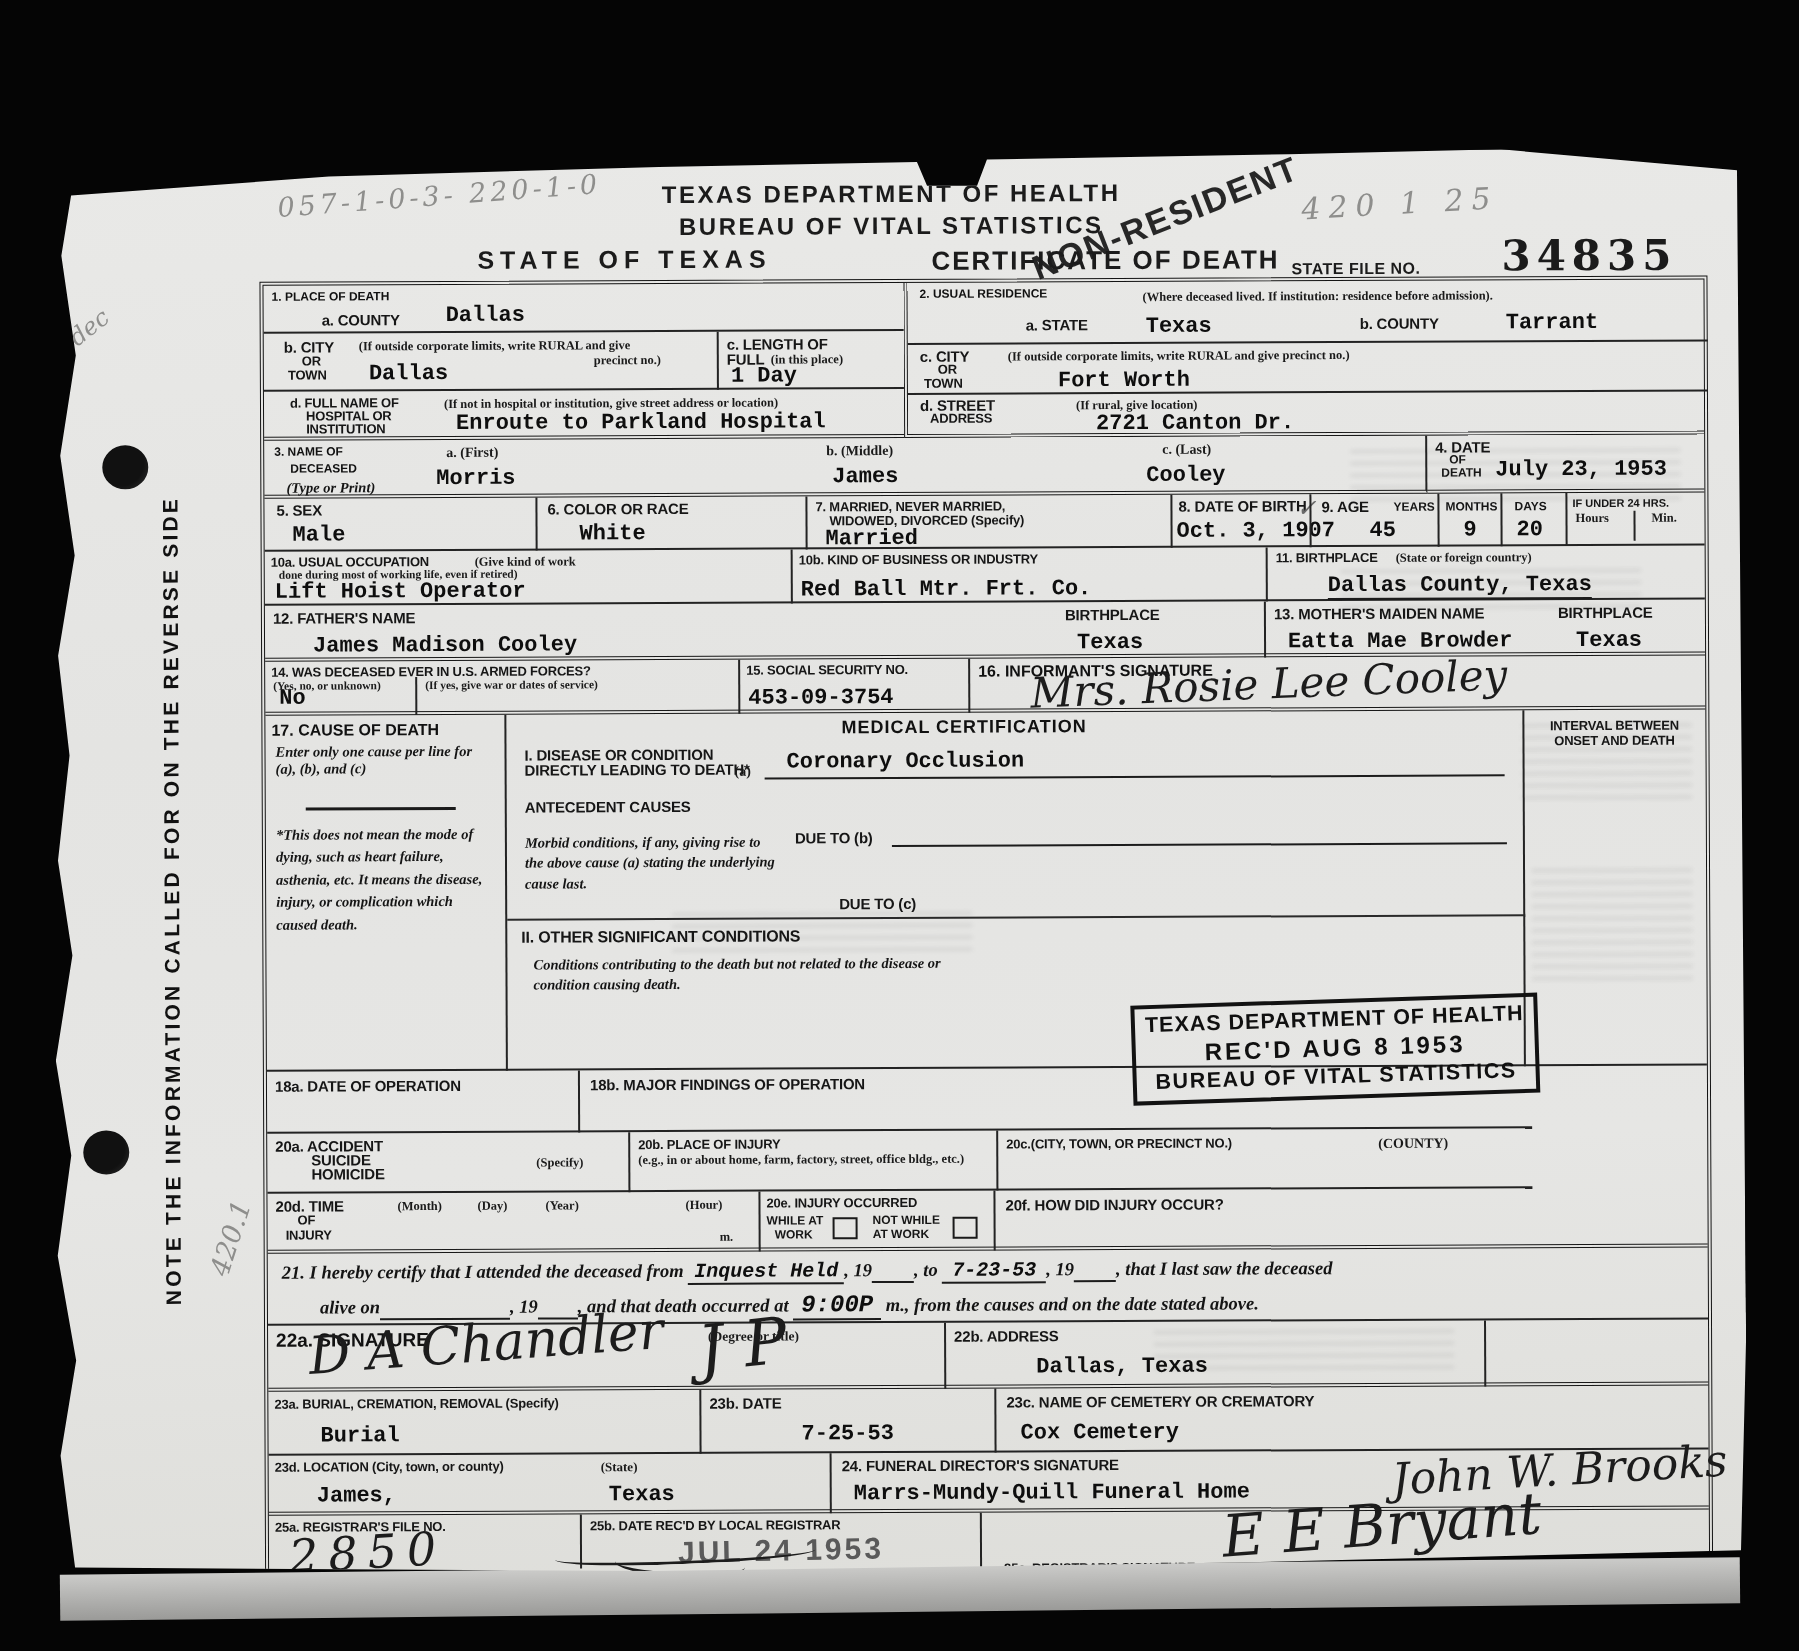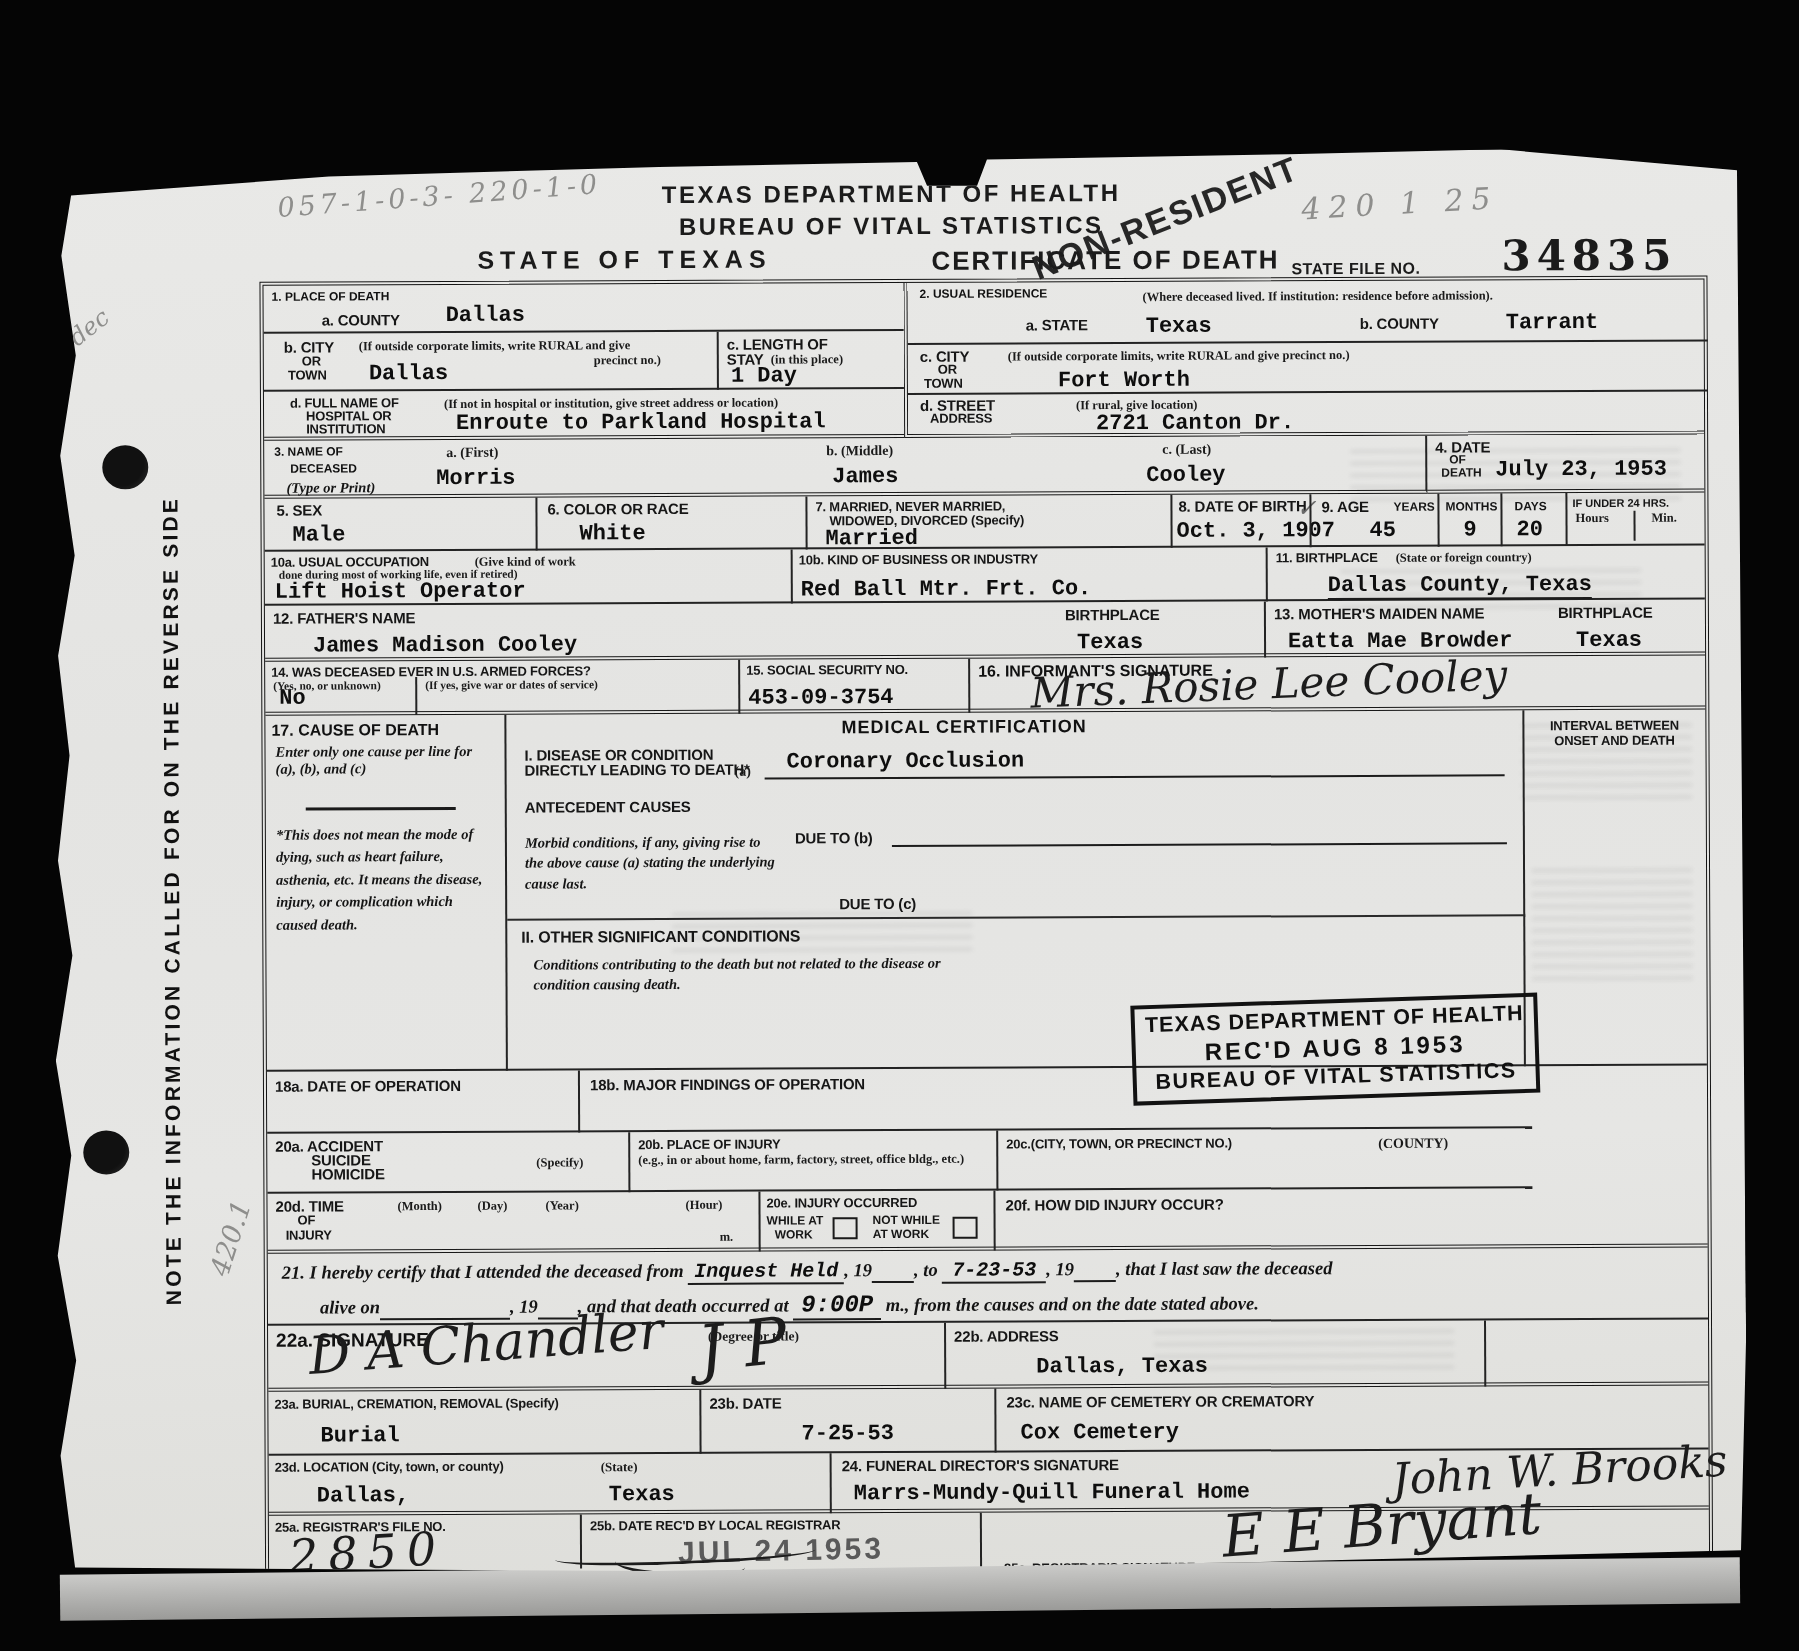--- a/index.html
+++ b/index.html
@@ -91,21 +91,21 @@
         <div class="cell bb br" style="left:0;top:48px;width:455px;height:58px;">
           <div class="a lab" style="left:20px;top:5px;">b. CITY</div>
           <div class="a lab13" style="left:38px;top:20px;">OR</div>
           <div class="a lab13" style="left:24px;top:34px;">TOWN</div>
           <div class="a note" style="left:95px;top:6px;">(If outside corporate limits, write RURAL and give</div>
           <div class="a note" style="left:330px;top:21px;">precinct no.)</div>
           <div class="a typed" style="left:105px;top:28px;">Dallas</div>
         </div>
         <div class="cell bb" style="left:455px;top:48px;width:185px;height:58px;">
           <div class="a lab" style="left:8px;top:4px;">c. LENGTH OF</div>
-          <div class="a lab" style="left:8px;top:19px;">STAY</div>
+          <div class="a lab" style="left:8px;top:19px;">FULL</div>
           <div class="a note" style="left:52px;top:21px;">(in this place)</div>
           <div class="a typed" style="left:12px;top:32px;">1 Day</div>
         </div>
         <div class="cell" style="left:0;top:106px;width:640px;height:49px;">
           <div class="a lab13" style="left:26px;top:4px;">d. FULL NAME OF</div>
           <div class="a lab13" style="left:42px;top:17px;">HOSPITAL OR</div>
           <div class="a lab13" style="left:42px;top:30px;">INSTITUTION</div>
           <div class="a note" style="left:180px;top:6px;">(If not in hospital or institution, give street address or location)</div>
           <div class="a typed" style="left:192px;top:20px;">Enroute to Parkland Hospital</div>
         </div>
@@ -367,21 +367,21 @@
         <div class="cell" style="left:728px;top:0;width:712px;height:64px;">
           <div class="a lab" style="left:10px;top:5px;">23c. NAME OF CEMETERY OR CREMATORY</div>
           <div class="a typed" style="left:24px;top:32px;">Cox Cemetery</div>
         </div>
       </div>
 
       <div class="cell bbd" style="left:0;top:1170px;width:1440px;height:60px;">
         <div class="cell br" style="left:0;top:0;width:563px;height:60px;">
           <div class="a lab13" style="left:6px;top:4px;">23d. LOCATION (City, town, or county)</div>
           <div class="a note" style="left:332px;top:5px;font-size:13px;">(State)</div>
-          <div class="a typed" style="left:48px;top:28px;">Dallas,</div>
+          <div class="a typed" style="left:48px;top:28px;">James,</div>
           <div class="a typed" style="left:340px;top:28px;">Texas</div>
         </div>
         <div class="cell" style="left:563px;top:0;width:877px;height:60px;">
           <div class="a lab" style="left:10px;top:4px;">24. FUNERAL DIRECTOR'S SIGNATURE</div>
           <div class="a typed" style="left:22px;top:28px;">Marrs-Mundy-Quill Funeral Home</div>
           <div class="a hand" style="left:560px;top:-6px;font-size:44px;transform:rotate(-3deg);z-index:5;">John W. Brooks</div>
         </div>
       </div>
 
       <div class="cell" style="left:0;top:1230px;width:1440px;height:54px;">

